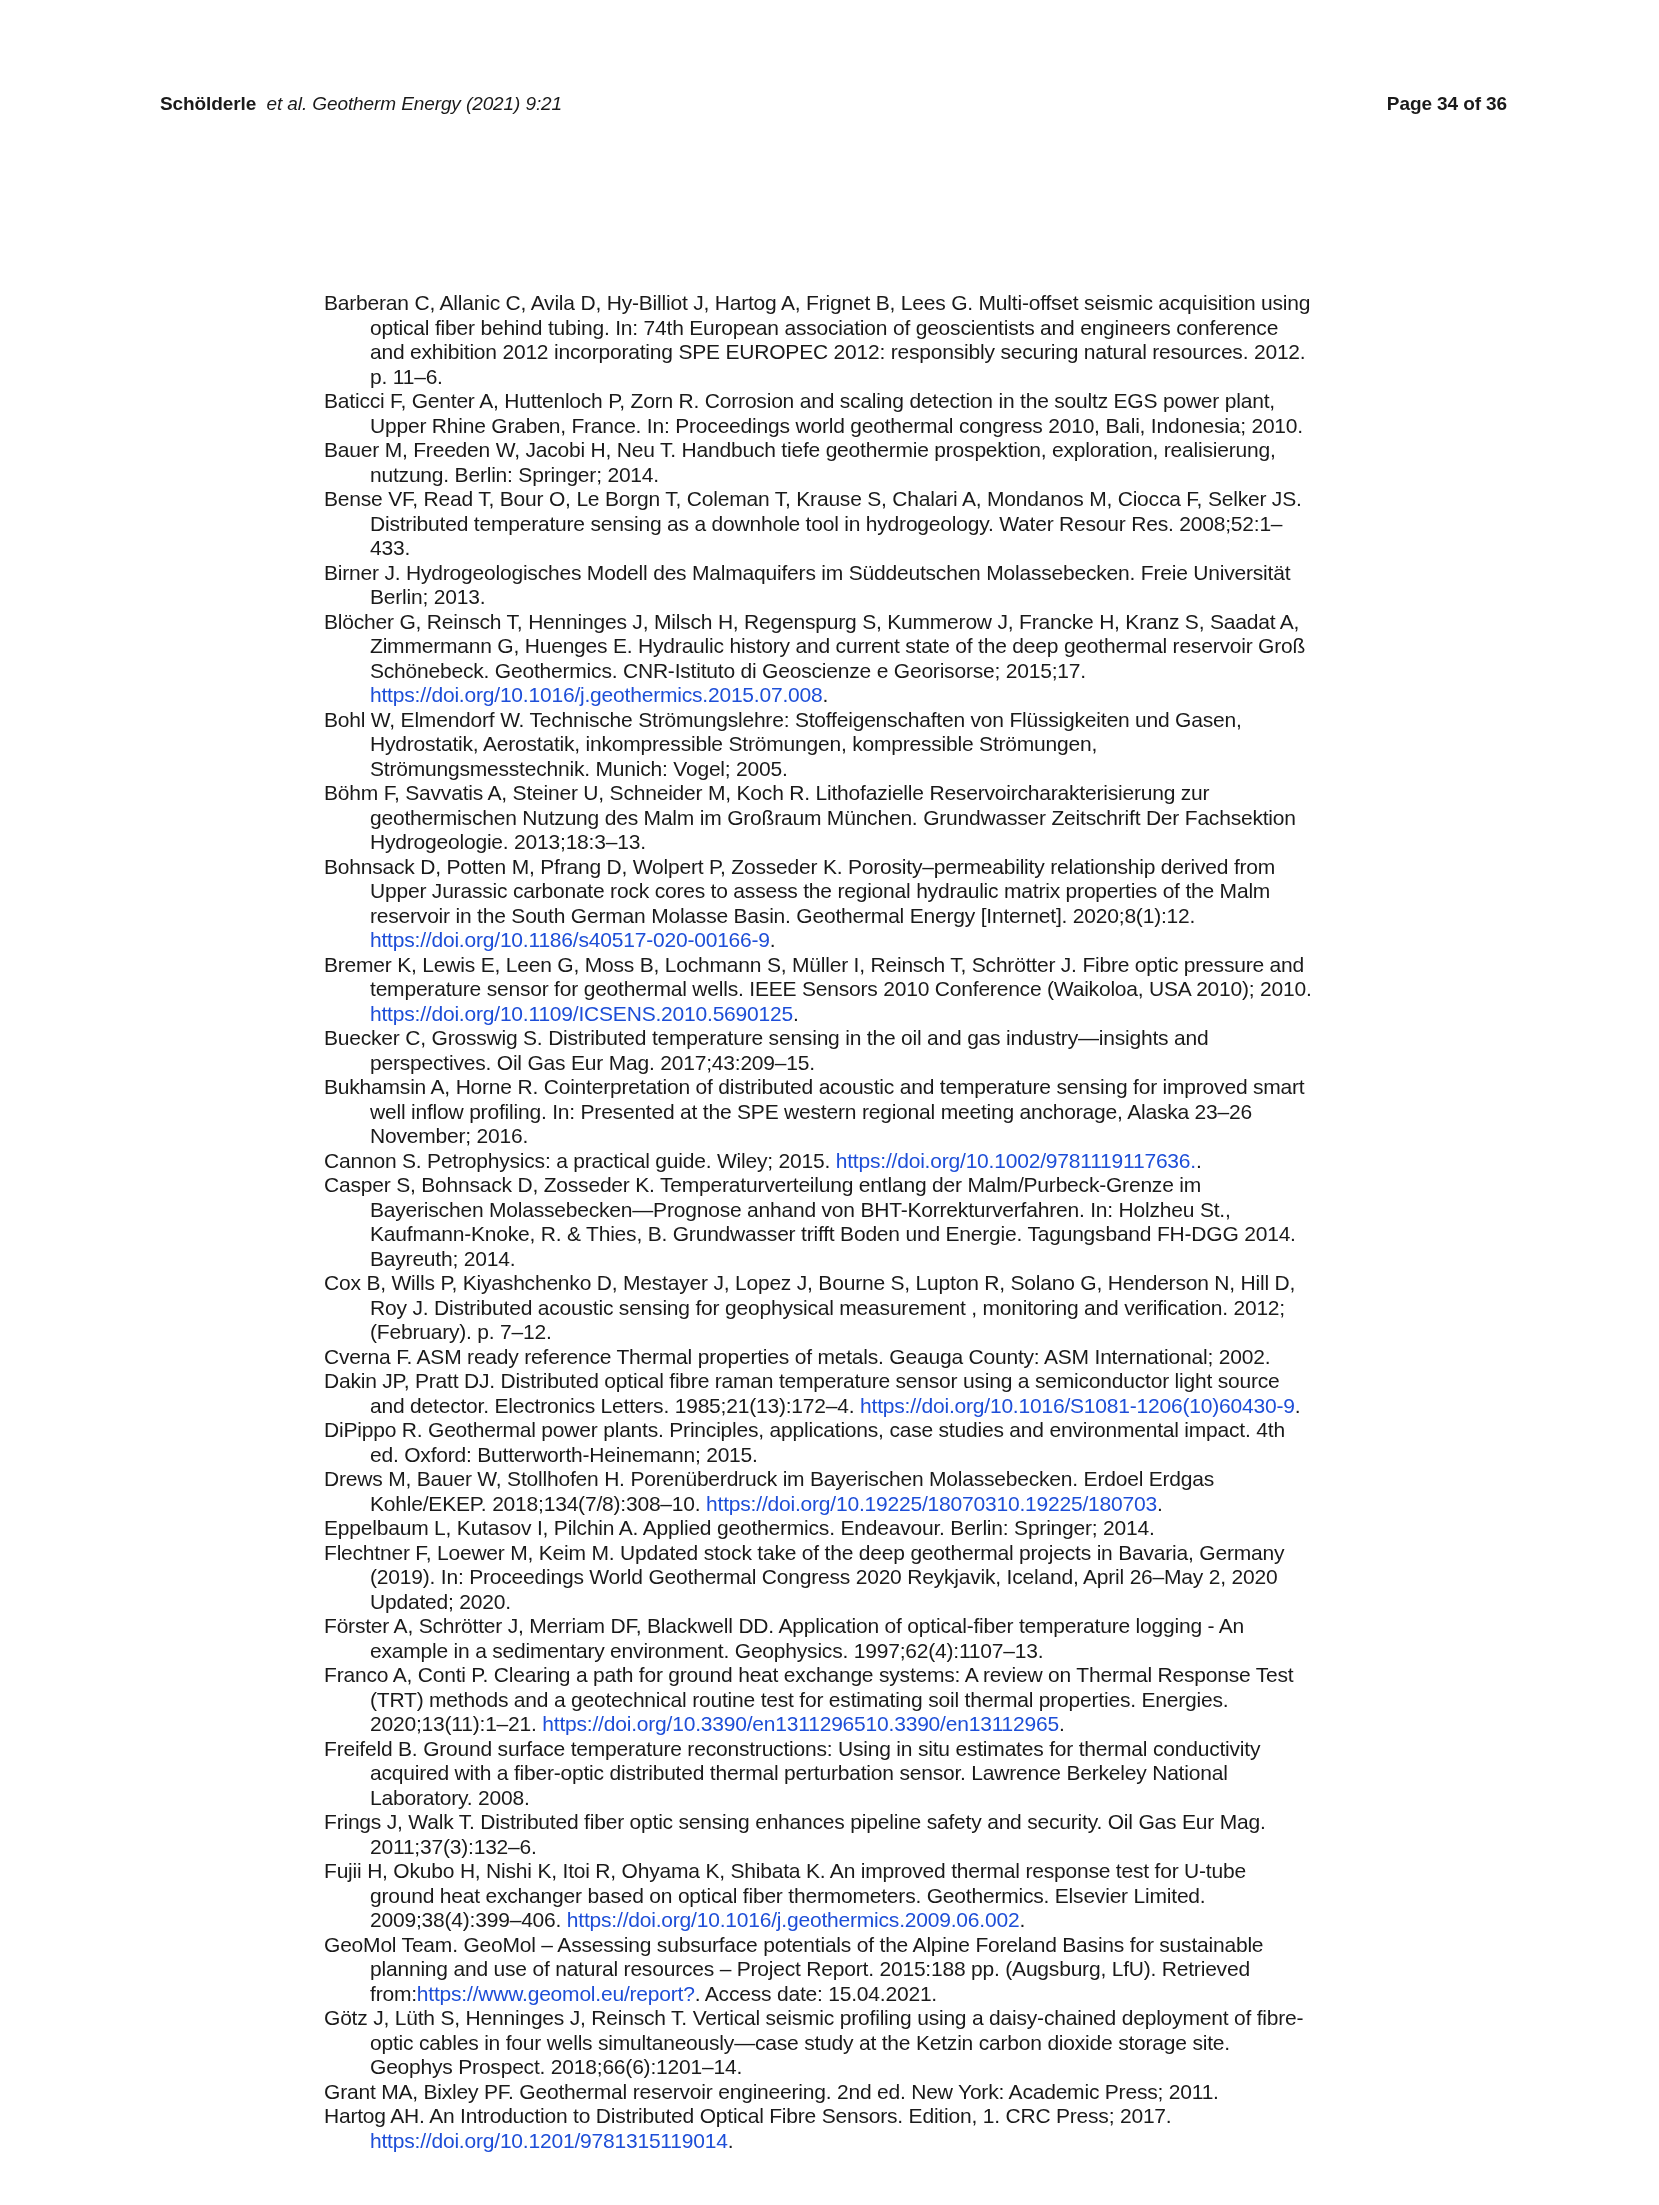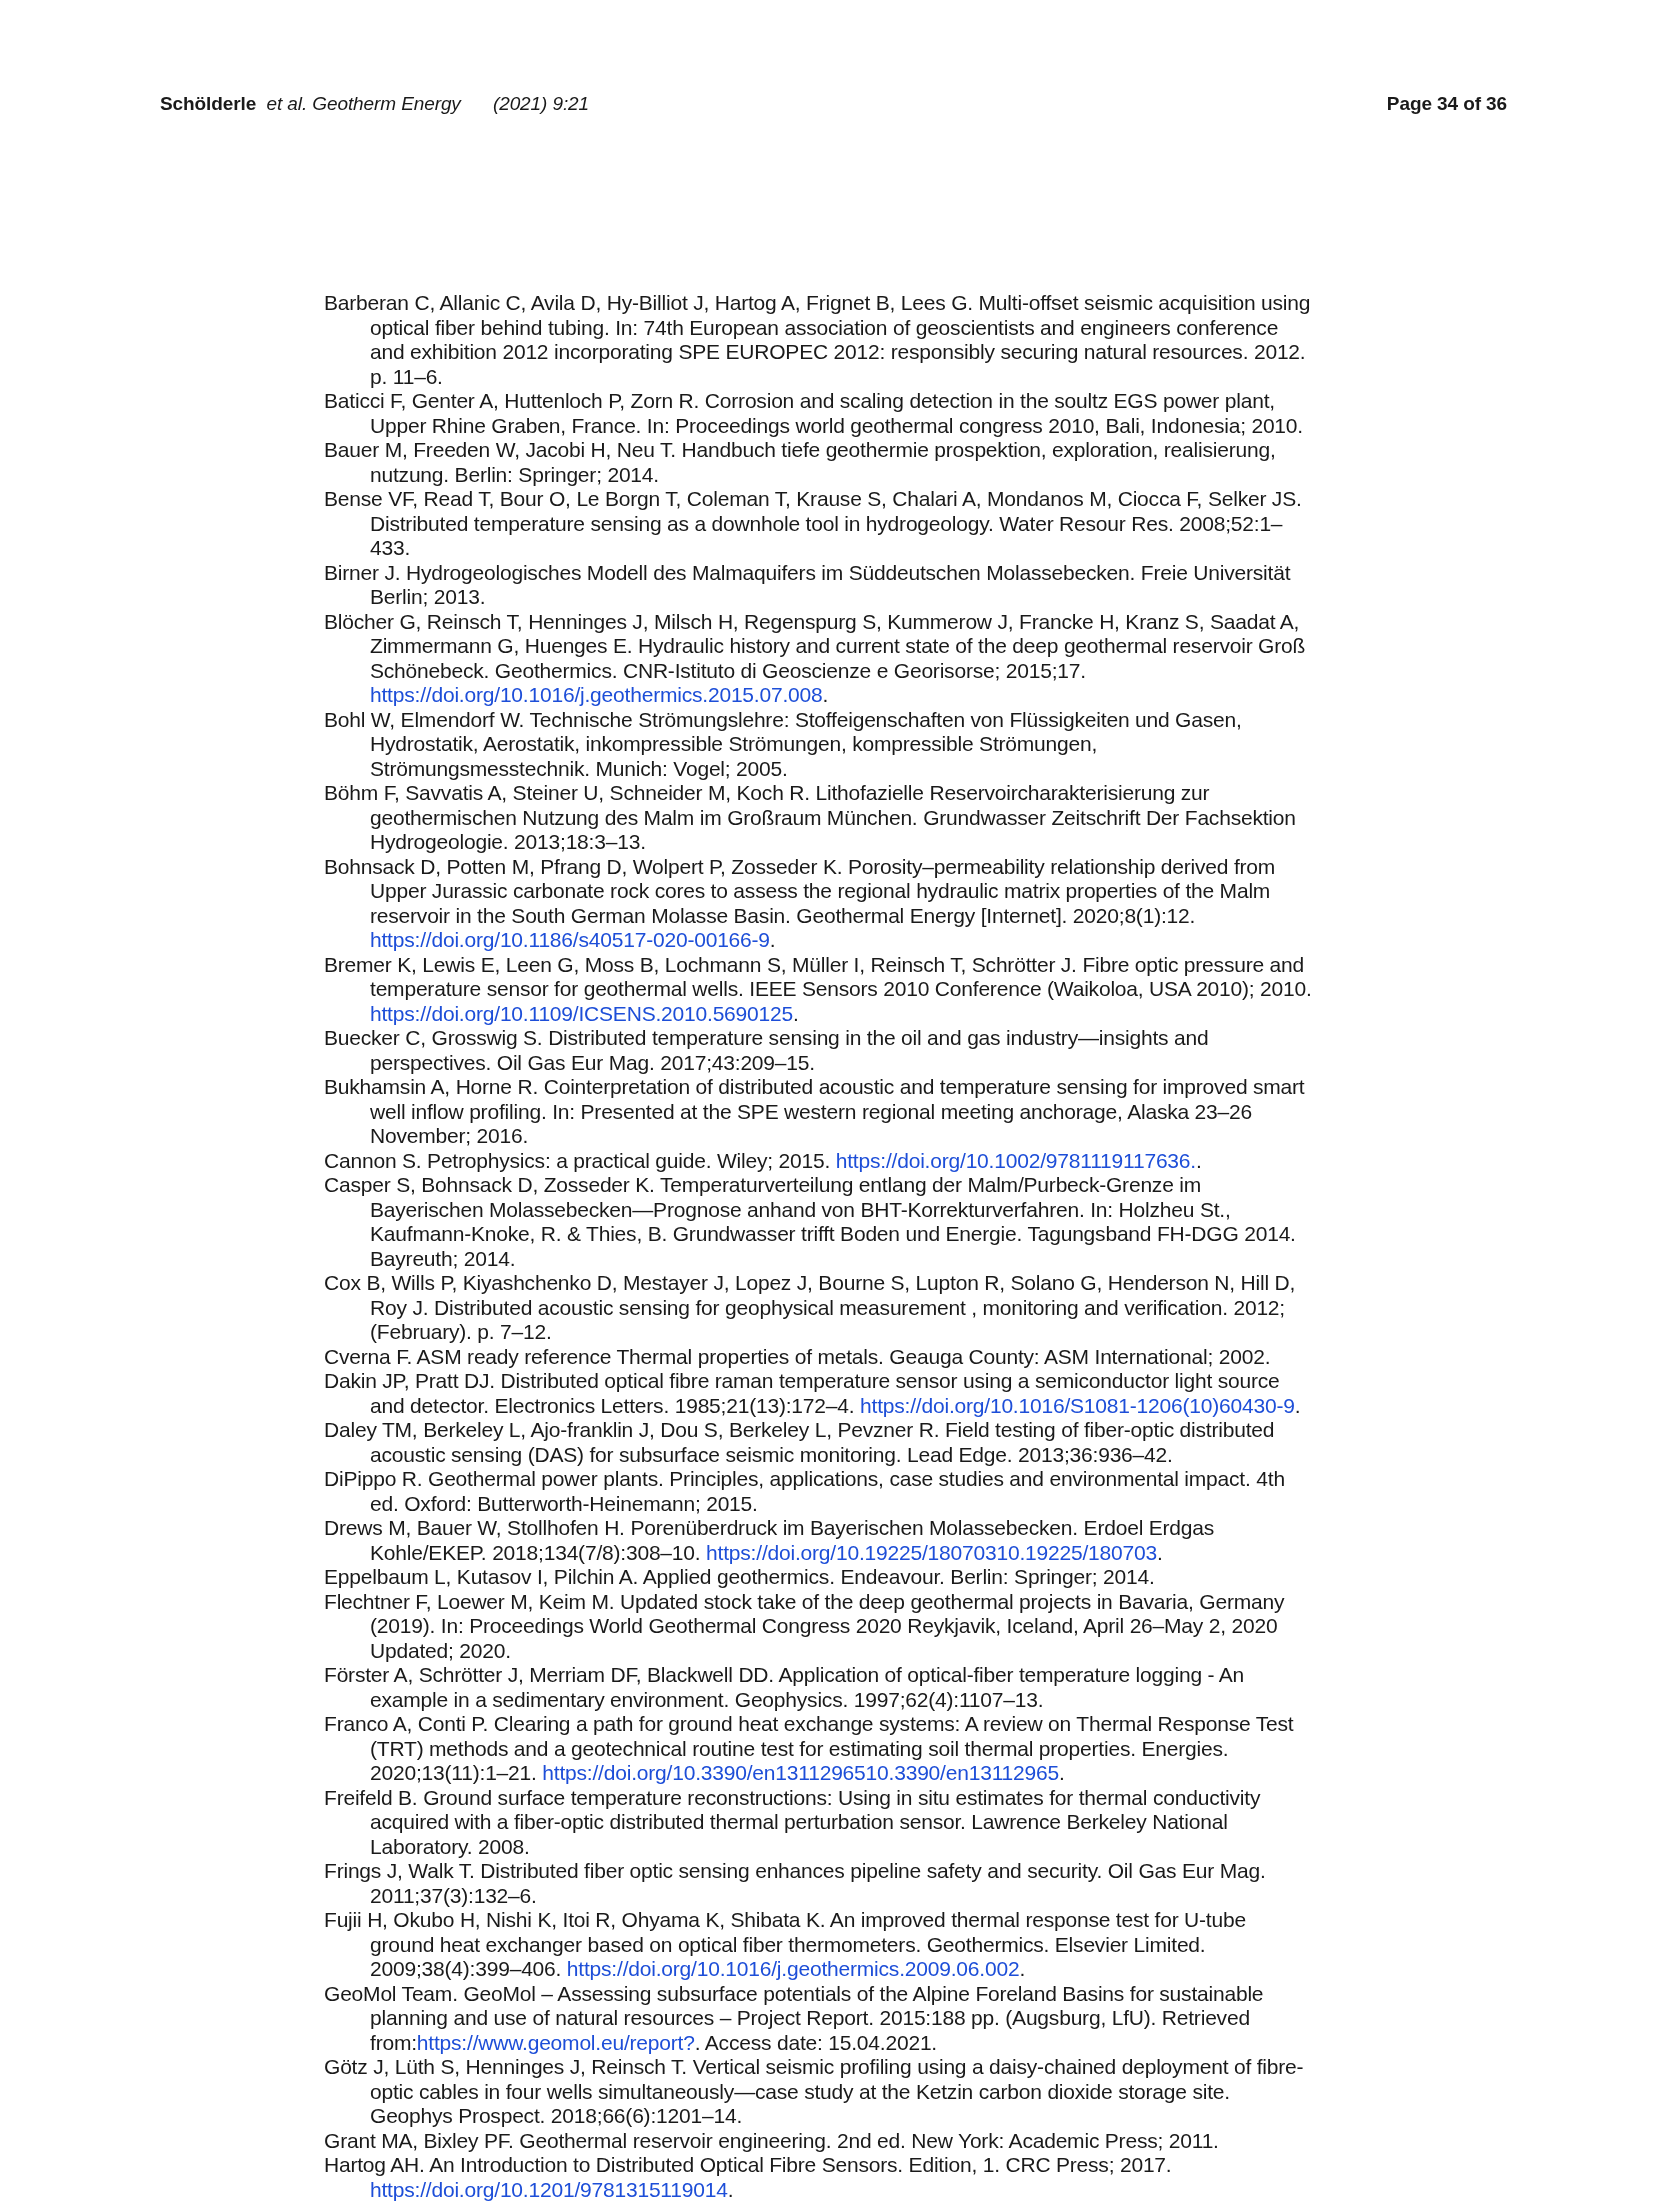--- a/index.html
+++ b/index.html
@@ -23,21 +23,21 @@
     display: flex;
     justify-content: space-between;
     align-items: baseline;
     font-size: 19px;
     line-height: 23px;
     letter-spacing: -0.1px;
     white-space: nowrap;
   }
   .hdr-authors { font-weight: 700; font-style: normal; }
   .hdr-journal { font-style: italic; font-weight: 400; margin-left: 5.2px; }
-  .hdr-issue   { font-style: italic; font-weight: 400; margin-left: 27px; }
+  .hdr-issue   { font-style: italic; font-weight: 400; }
   .hdr-page    { font-weight: 600; }
 
   .refs {
     position: absolute;
     top: 291px;
     left: 324px;
     width: 989px;
     font-size: 21px;
     line-height: 24.5px;
     letter-spacing: -0.2px;
@@ -77,21 +77,20 @@
     <p class="ref"><span>Böhm F, Savvatis A, Steiner U, Schneider M, Koch R. Lithofazielle Reservoircharakterisierung zur geothermischen Nutzung des Malm im Großraum München. Grundwasser Zeitschrift Der Fachsektion Hydrogeologie. 2013;18:3–13.</span></p>
     <p class="ref"><span>Bohnsack D, Potten M, Pfrang D, Wolpert P, Zosseder K. Porosity–permeability relationship derived from Upper Jurassic carbonate rock cores to assess the regional hydraulic matrix properties of the Malm reservoir in the South German Molasse Basin. Geothermal Energy [Internet]. 2020;8(1):12. </span><span class="link">https://doi.org/10.1186/s40517-020-00166-9</span><span>.</span></p>
     <p class="ref"><span>Bremer K, Lewis E, Leen G, Moss B, Lochmann S, Müller I, Reinsch T, Schrötter J. Fibre optic pressure and temperature sensor for geothermal wells. IEEE Sensors 2010 Conference (Waikoloa, USA 2010); 2010.  </span><span class="link">https://doi.org/10.1109/ICSENS.2010.5690125</span><span>.</span></p>
     <p class="ref"><span>Buecker C, Grosswig S. Distributed temperature sensing in the oil and gas industry—insights and perspectives. Oil Gas Eur Mag. 2017;43:209–15.</span></p>
     <p class="ref"><span>Bukhamsin A, Horne R. Cointerpretation of distributed acoustic and temperature sensing for improved smart well inflow profiling. In: Presented at the SPE western regional meeting anchorage, Alaska 23–26 November; 2016.</span></p>
     <p class="ref"><span>Cannon S. Petrophysics: a practical guide. Wiley; 2015. </span><span class="link">https://doi.org/10.1002/9781119117636.</span><span>.</span></p>
     <p class="ref"><span>Casper S, Bohnsack D, Zosseder K. Temperaturverteilung entlang der Malm/Purbeck-Grenze im Bayerischen Molassebecken—Prognose anhand von BHT-Korrekturverfahren. In: Holzheu St., Kaufmann-Knoke, R. &amp; Thies, B. Grundwasser trifft Boden und Energie. Tagungsband FH-DGG 2014. Bayreuth; 2014.</span></p>
     <p class="ref"><span>Cox B, Wills P, Kiyashchenko D, Mestayer J, Lopez J, Bourne S, Lupton R, Solano G, Henderson N, Hill D, Roy J. Distributed acoustic sensing for geophysical measurement , monitoring and verification. 2012;(February). p. 7–12.</span></p>
     <p class="ref"><span>Cverna F. ASM ready reference Thermal properties of metals. Geauga County: ASM International; 2002.</span></p>
     <p class="ref"><span>Dakin JP, Pratt DJ. Distributed optical fibre raman temperature sensor using a semiconductor light source and detector. Electronics Letters. 1985;21(13):172–4. </span><span class="link">https://doi.org/10.1016/S1081-1206(10)60430-9</span><span>.</span></p>
-    <p class="ref"><span>Daley TM, Berkeley L, Ajo-franklin J, Dou S, Berkeley L, Pevzner R. Field testing of fiber-optic distributed acoustic sensing (DAS) for subsurface seismic monitoring. Lead Edge. 2013;36:936–42.</span></p>
     <p class="ref"><span>DiPippo R. Geothermal power plants. Principles, applications, case studies and environmental impact. 4th ed. Oxford: Butterworth-Heinemann; 2015.</span></p>
     <p class="ref"><span>Drews M, Bauer W, Stollhofen H. Porenüberdruck im Bayerischen Molassebecken. Erdoel Erdgas Kohle/EKEP. 2018;134(7/8):308–10. </span><span class="link">https://doi.org/10.19225/18070310.19225/180703</span><span>.</span></p>
     <p class="ref"><span>Eppelbaum L, Kutasov I, Pilchin A. Applied geothermics. Endeavour. Berlin: Springer; 2014.</span></p>
     <p class="ref"><span>Flechtner F, Loewer M, Keim M. Updated stock take of the deep geothermal projects in Bavaria, Germany (2019). In: Proceedings World Geothermal Congress 2020 Reykjavik, Iceland, April 26–May 2, 2020 Updated; 2020.</span></p>
     <p class="ref"><span>Förster A, Schrötter J, Merriam DF, Blackwell DD. Application of optical-fiber temperature logging - An example in a sedimentary environment. Geophysics. 1997;62(4):1107–13.</span></p>
     <p class="ref"><span>Franco A, Conti P. Clearing a path for ground heat exchange systems: A review on Thermal Response Test (TRT) methods and a geotechnical routine test for estimating soil thermal properties. Energies. 2020;13(11):1–21. </span><span class="link">https://doi.org/10.3390/en1311296510.3390/en13112965</span><span>.</span></p>
     <p class="ref"><span>Freifeld B. Ground surface temperature reconstructions: Using in situ estimates for thermal conductivity acquired with a fiber-optic distributed thermal perturbation sensor. Lawrence Berkeley National Laboratory. 2008.</span></p>
     <p class="ref"><span>Frings J, Walk T. Distributed fiber optic sensing enhances pipeline safety and security. Oil Gas Eur Mag. 2011;37(3):132–6.</span></p>
     <p class="ref"><span>Fujii H, Okubo H, Nishi K, Itoi R, Ohyama K, Shibata K. An improved thermal response test for U-tube ground heat exchanger based on optical fiber thermometers. Geothermics. Elsevier Limited. 2009;38(4):399–406. </span><span class="link">https://doi.org/10.1016/j.geothermics.2009.06.002</span><span>.</span></p>
     <p class="ref"><span>GeoMol Team. GeoMol – Assessing subsurface potentials of the Alpine Foreland Basins for sustainable planning and use of natural resources – Project Report. 2015:188 pp. (Augsburg, LfU). Retrieved from:</span><span class="link">https://www.geomol.eu/report?</span><span>. Access date: 15.04.2021.</span></p>

